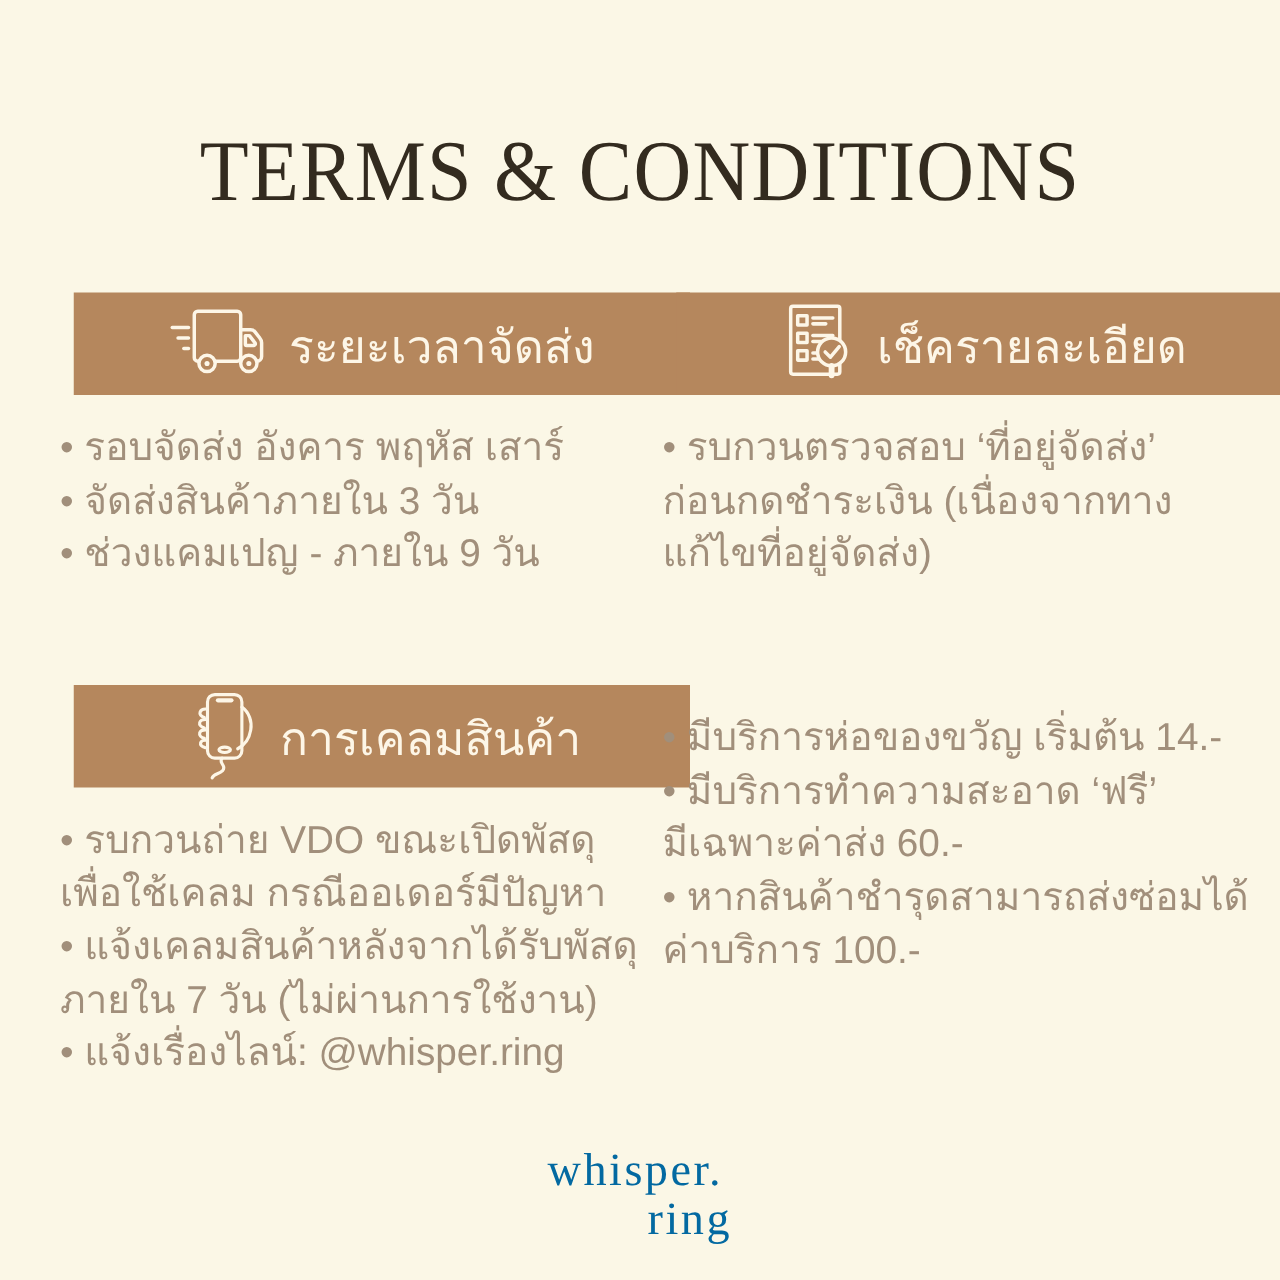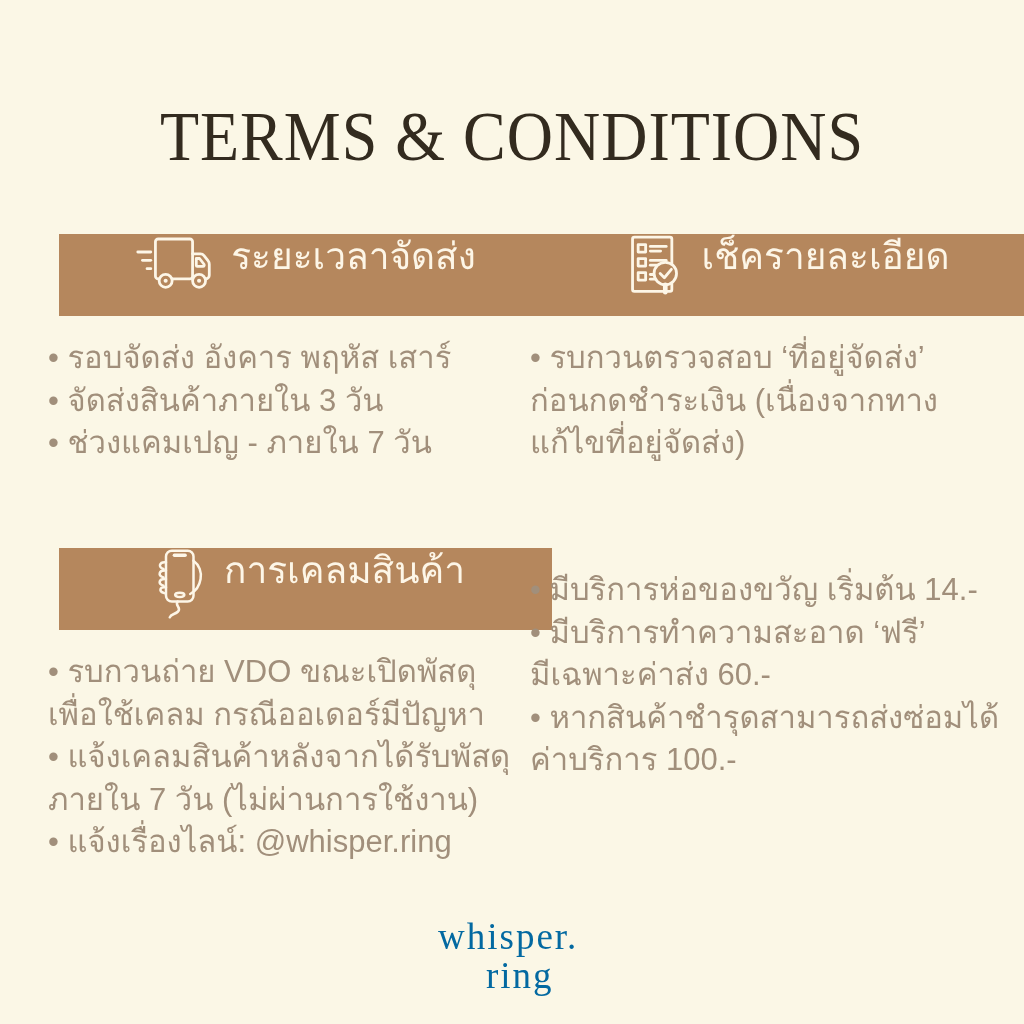--- a/index.html
+++ b/index.html
@@ -29,21 +29,21 @@
   .sec-2 { left: 530px; top: 234px; }
   .sec-3 { left: 48px; top: 548px; }
   .sec-4 { left: 530px; top: 548px; }
 
   .bar {
     margin-left: 11px;
     width: 493px;
     height: 82px;
     background: #b5875d;
     display: flex;
-    align-items: flex-start;
+    align-items: center;
     justify-content: center;
     gap: 18px;
   }
   .bar .icon { display: flex; align-items: center; justify-content: center; flex: 0 0 auto; }
   .bar .heading {
     font-size: 37px;
     color: #fdf6e7;
     white-space: nowrap;
     line-height: 1;
     padding-top: 4px;
@@ -59,21 +59,21 @@
 
   .brand-logo {
     position: absolute;
     left: 438px; top: 918px;
     font-family: "Liberation Serif", "DejaVu Serif", serif;
     color: #0369a1;
     font-size: 37px;
     letter-spacing: 2px;
     line-height: 1;
   }
-  .brand-logo .l2 { margin-left: 48px; margin-top: 2px; }
+  .brand-logo .l2 { margin-left: 80px; margin-top: 2px; }
 
   svg { display: block; }
 </style>
 </head>
 <body>
 
 <div class="canvas">
 
   <h1 class="page-title">TERMS &amp; CONDITIONS</h1>
 
@@ -91,21 +91,21 @@
           <circle cx="33" cy="50" r="2.2" fill="#fdf6e7" stroke="none"></circle>
           <circle cx="69" cy="50" r="7" fill="#b5875d"></circle>
           <circle cx="69" cy="50" r="2.2" fill="#fdf6e7" stroke="none"></circle>
         </svg>
       </span>
       <span class="heading">ระยะเวลาจัดส่ง</span>
     </div>
     <div class="lines">
       <div>• รอบจัดส่ง อังคาร พฤหัส เสาร์</div>
       <div>• จัดส่งสินค้าภายใน 3 วัน</div>
-      <div>• ช่วงแคมเปญ - ภายใน 7 วัน</div>
+      <div>• ช่วงแคมเปญ - ภายใน 9 วัน</div>
     </div>
   </div>
 
   <div class="section sec-2">
     <div class="bar">
       <span class="icon">
         <svg width="58" height="66" viewBox="0 0 62 70" fill="none" stroke="#fdf6e7" stroke-width="3" stroke-linecap="round" stroke-linejoin="round">
           <rect x="7" y="3" width="42" height="58" rx="2"></rect>
           <rect x="13" y="11" width="8" height="8"></rect>
           <line x1="26" y1="13" x2="43" y2="13"></line>

